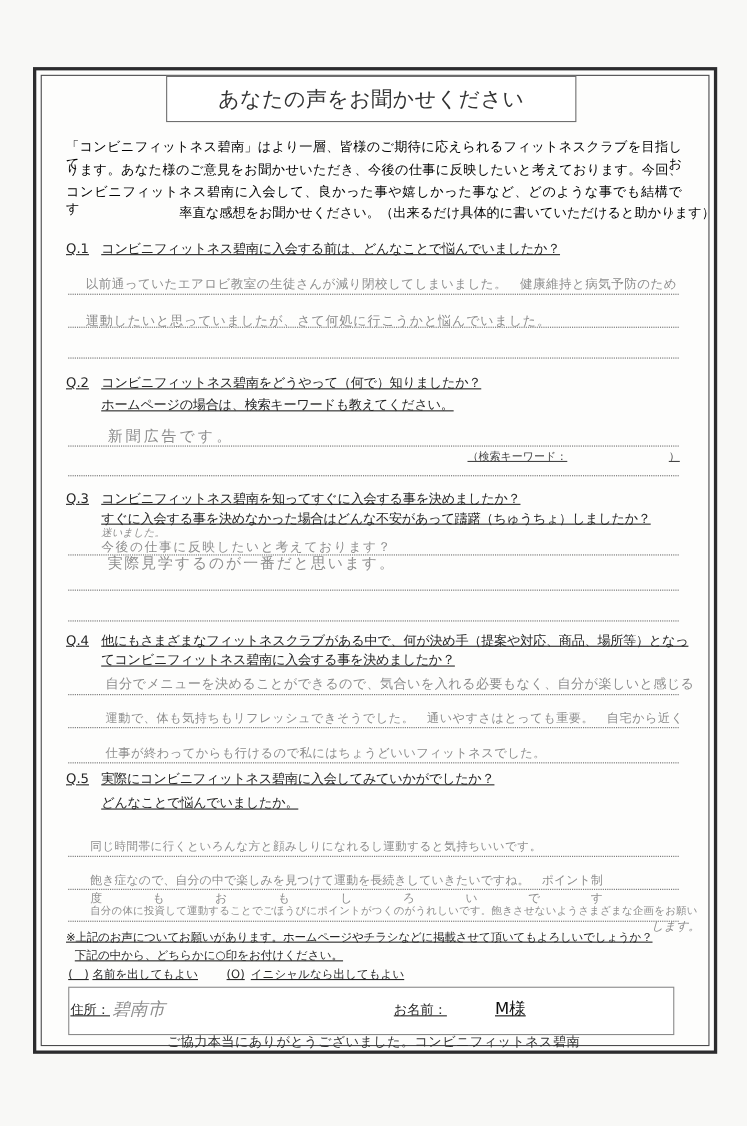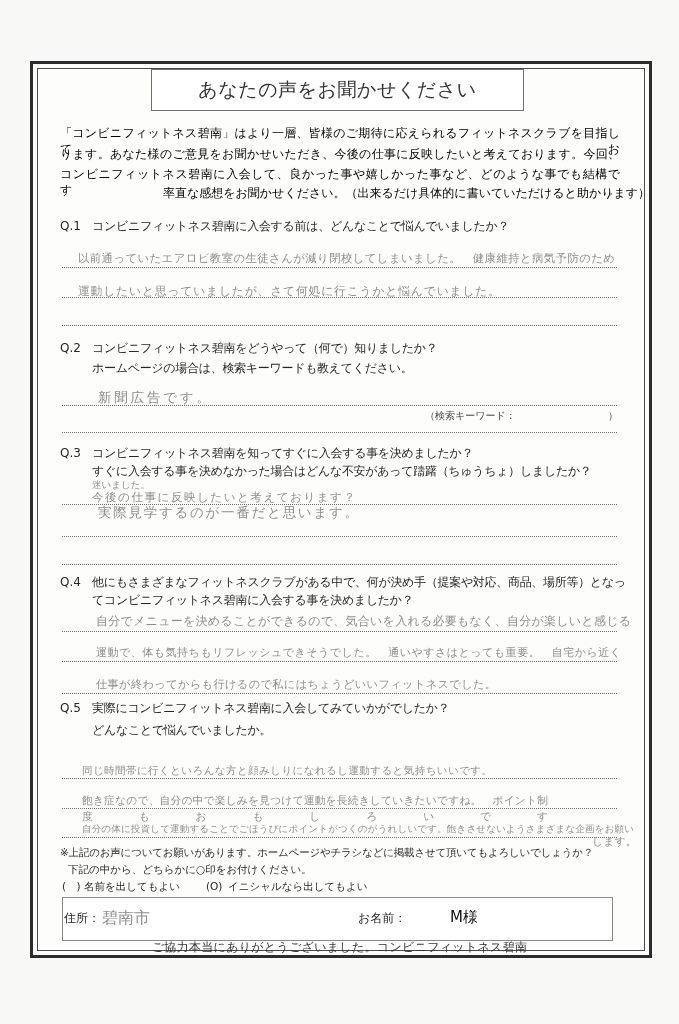--- a/index.html
+++ b/index.html
@@ -16,29 +16,29 @@
     .frame-inner {
       position: absolute; left: 4px; top: 4px; right: 4px; bottom: 4px;
       border: 1px solid #4a4a4c;
     }
     .title-box {
       position: absolute; left: 151px; top: 69px; width: 371px; height: 40px;
       border: 1px solid #6e6e6e; background: #fff;
       display: flex; align-items: center; justify-content: center;
     }
     .title-text { font-size: 19px; color: #333; letter-spacing: 0.5px; }
-    .pr { position: absolute; font-size: 12px; line-height: 16px; white-space: nowrap; color: #262626; }
+    .pr { position: absolute; font-size: 12px; line-height: 16px; white-space: nowrap; color: #262626; text-decoration: underline; }
     .pr.q { letter-spacing: -0.3px; }
     .intro { position: absolute; left: 60px; width: 560px; font-size: 12px; line-height: 16px; text-align: justify; text-align-last: justify; color: #000000; }
     .intro.last { text-align: right; text-align-last: auto; white-space: nowrap; margin-left: 30px; }
     .hw {
       position: absolute; line-height: 16px; color: #8d8d8d;
       text-align: justify; text-align-last: justify; font-weight: normal;
     }
-    .hw.free { text-align: center; text-align-last: auto; white-space: nowrap; }
+    .hw.free { text-align: center; text-align-last: auto; white-space: nowrap; font-style: italic; }
     .dots { position: absolute; left: 62px; width: 555px; height: 0; border-top: 1px dotted #6a6a6a; }
     .resp-box {
       position: absolute; left: 62px; top: 897px; width: 549px; height: 42px;
       border: 1px solid #8a8a8a; background: #fff;
     }
     .footer {
       position: absolute; left: 0; width: 679px; top: 940px; text-align: center;
       font-size: 12px; line-height: 14px; color: #333; letter-spacing: 0.3px;
     }
   </style>

